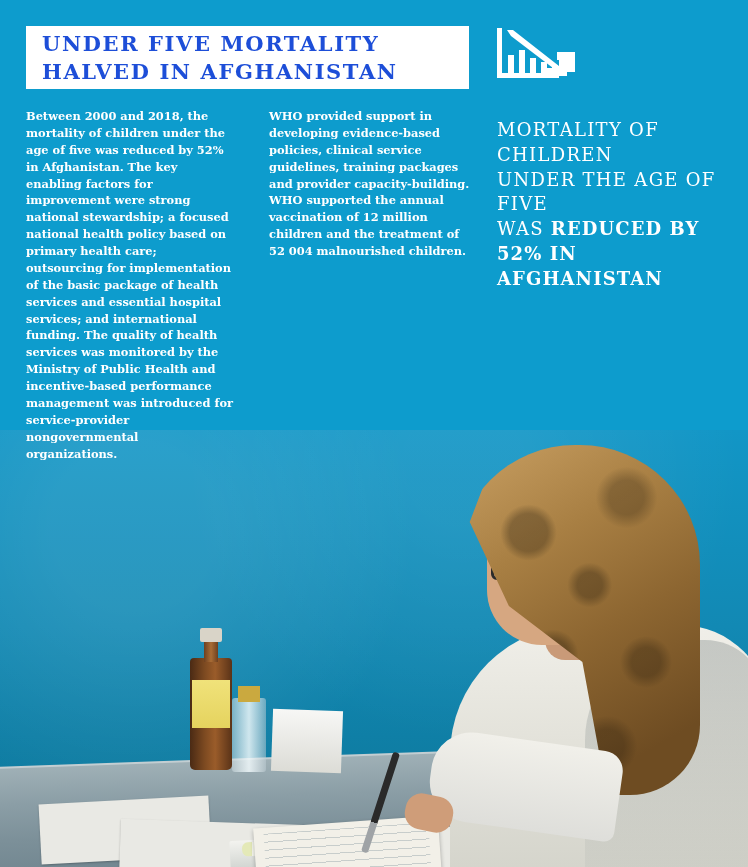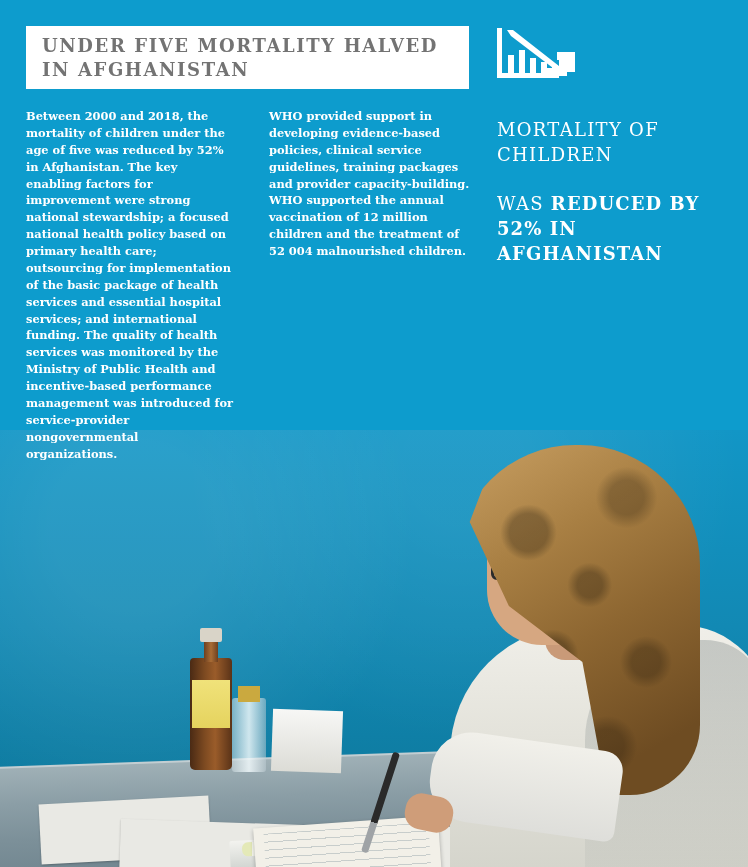--- a/index.html
+++ b/index.html
@@ -188,24 +188,24 @@
     position: absolute;
     left: 26px;
     top: 26px;
     width: 443px;
     height: 63px;
     background: #ffffff;
     display: flex;
     align-items: center;
   }
   .headline-text {
-    color: #737373;
+    color: #1d4ed8;
     font-family: "DejaVu Serif", serif;
     font-weight: bold;
-    font-size: 18px;
+    font-size: 21px;
     letter-spacing: 1.6px;
     line-height: 1.32;
     padding: 0 14px 0 16px;
     text-transform: uppercase;
   }
 
   
   .columns {
     position: absolute;
     left: 26px;
@@ -313,17 +313,17 @@
       <rect x="22" y="22" width="6" height="23"></rect>
       <rect x="33" y="30" width="6" height="15"></rect>
       <rect x="44" y="34" width="6" height="11"></rect>
       <rect x="55" y="38" width="6" height="7"></rect>
       <polygon points="10,2 16,2 62,38 62,26 70,26 70,48 48,48 48,40 56,40 14,8"></polygon>
       <polygon points="60,24 78,24 78,44 70,44 70,32 60,32"></polygon>
     </g>
   </svg>
   <div class="stat-text">
     <span>MORTALITY OF CHILDREN</span><br>
-    <br>
+    <span>UNDER THE AGE OF FIVE</span><br>
     <span>WAS </span><span class="hl">REDUCED BY 52% IN</span><br>
     <span class="hl">AFGHANISTAN</span>
   </div>
 </div>
 
 </body></html>

